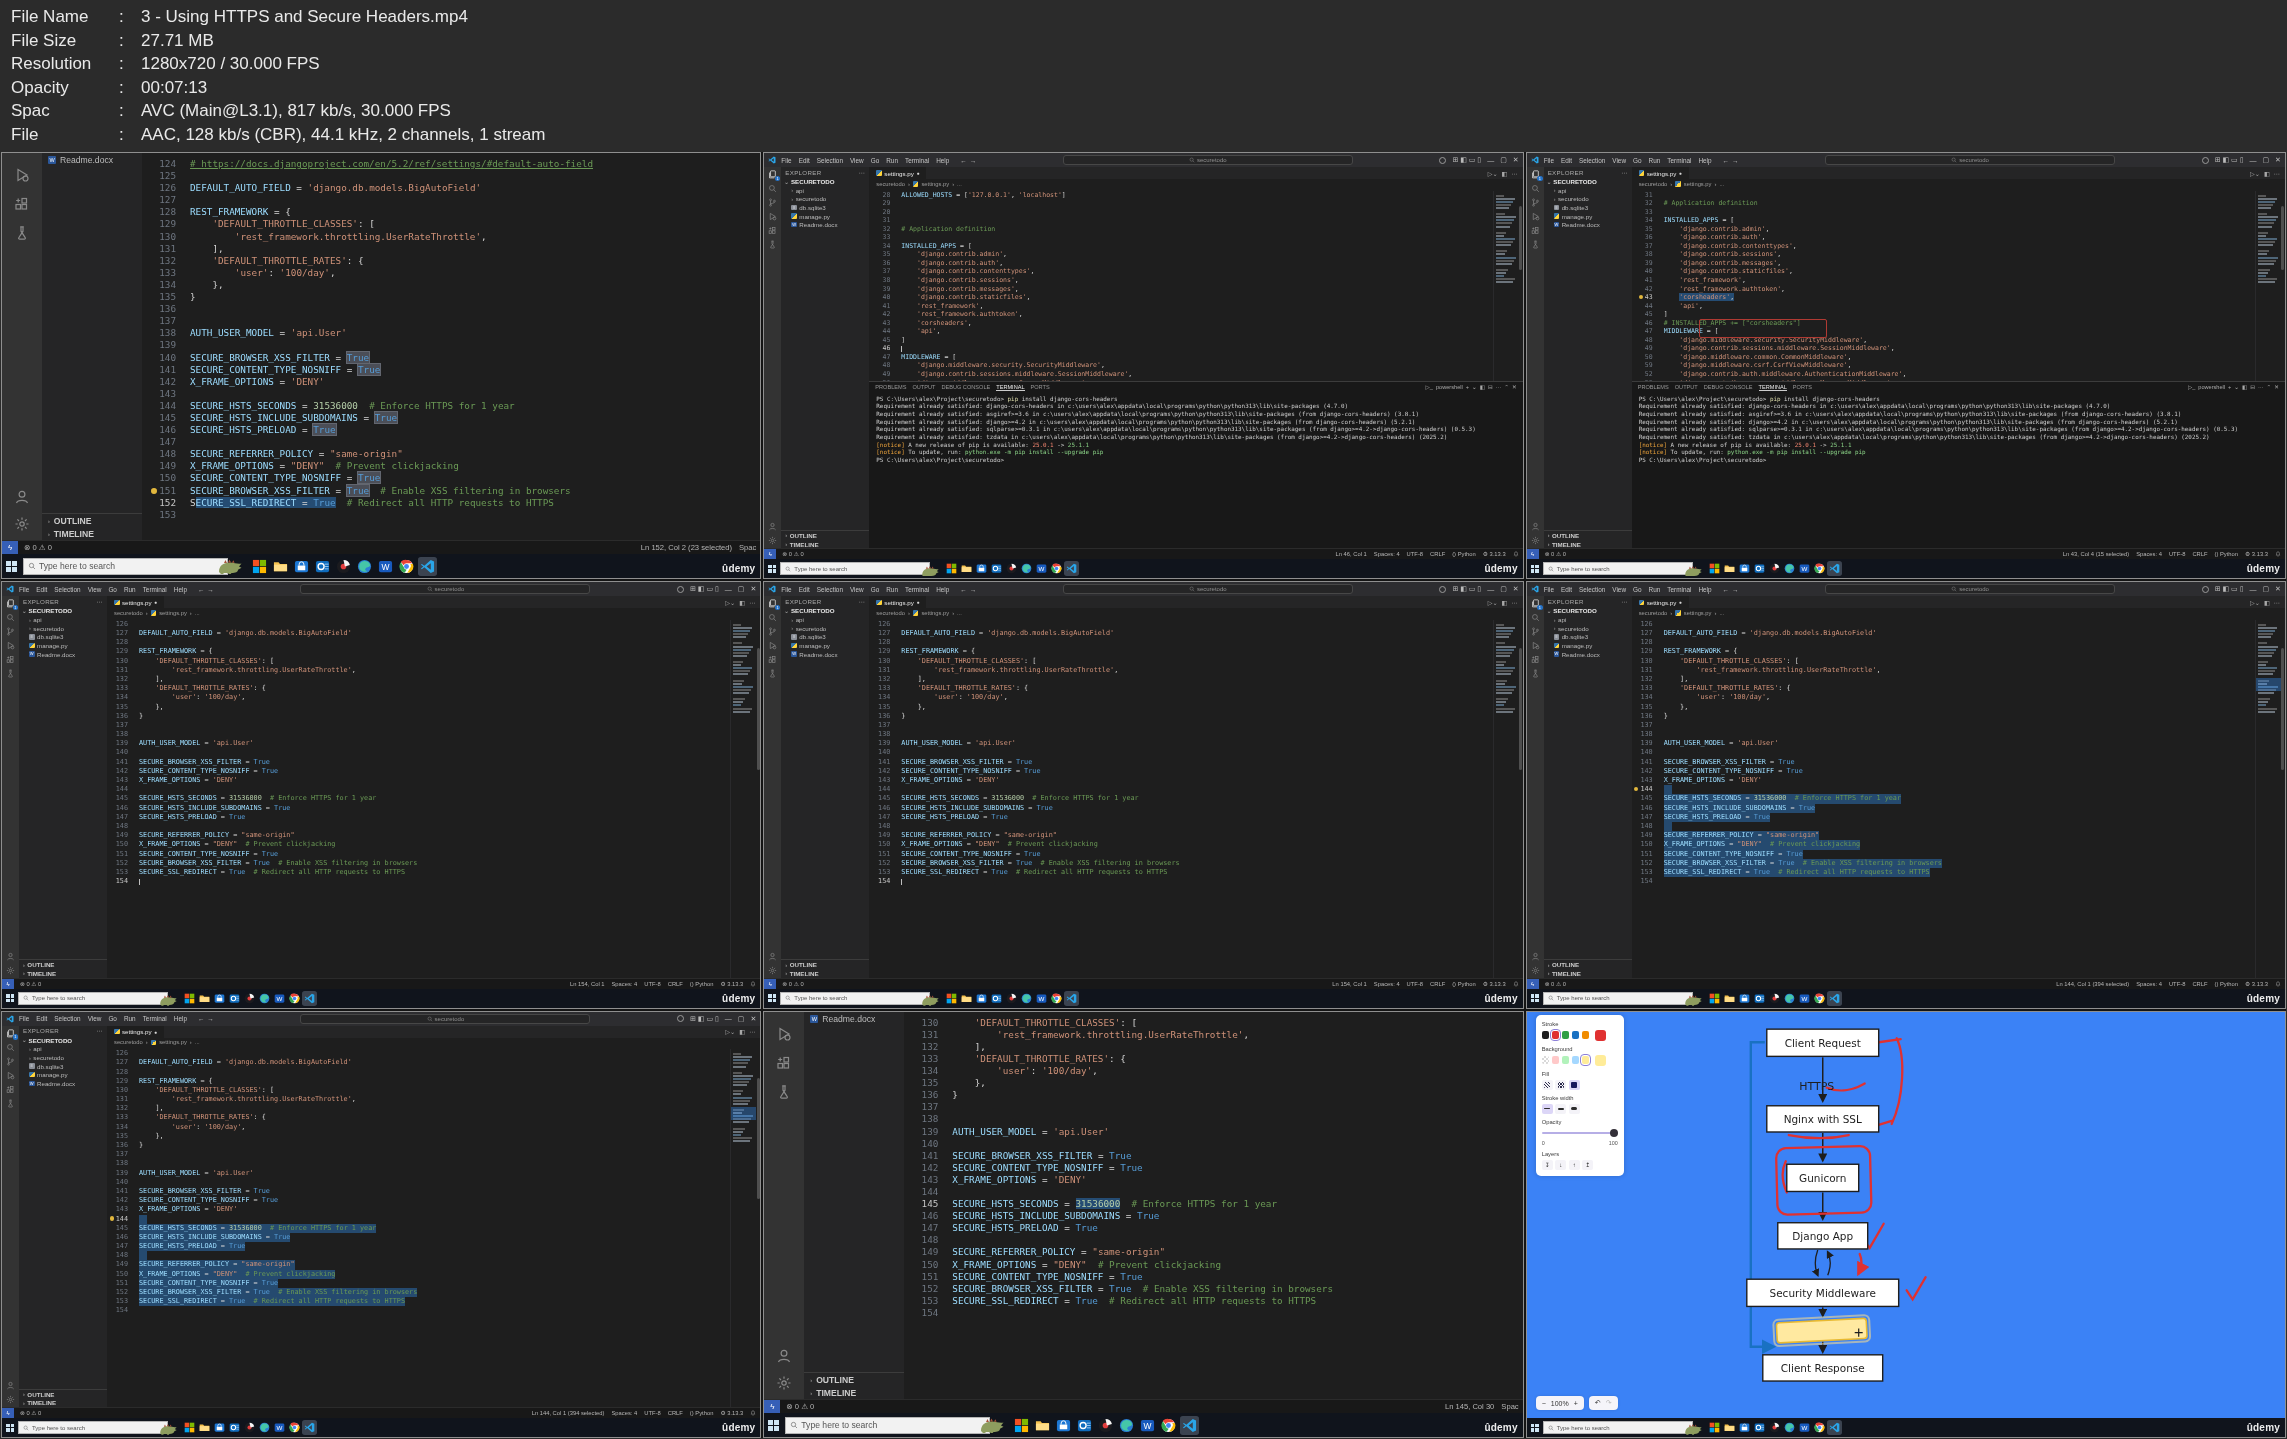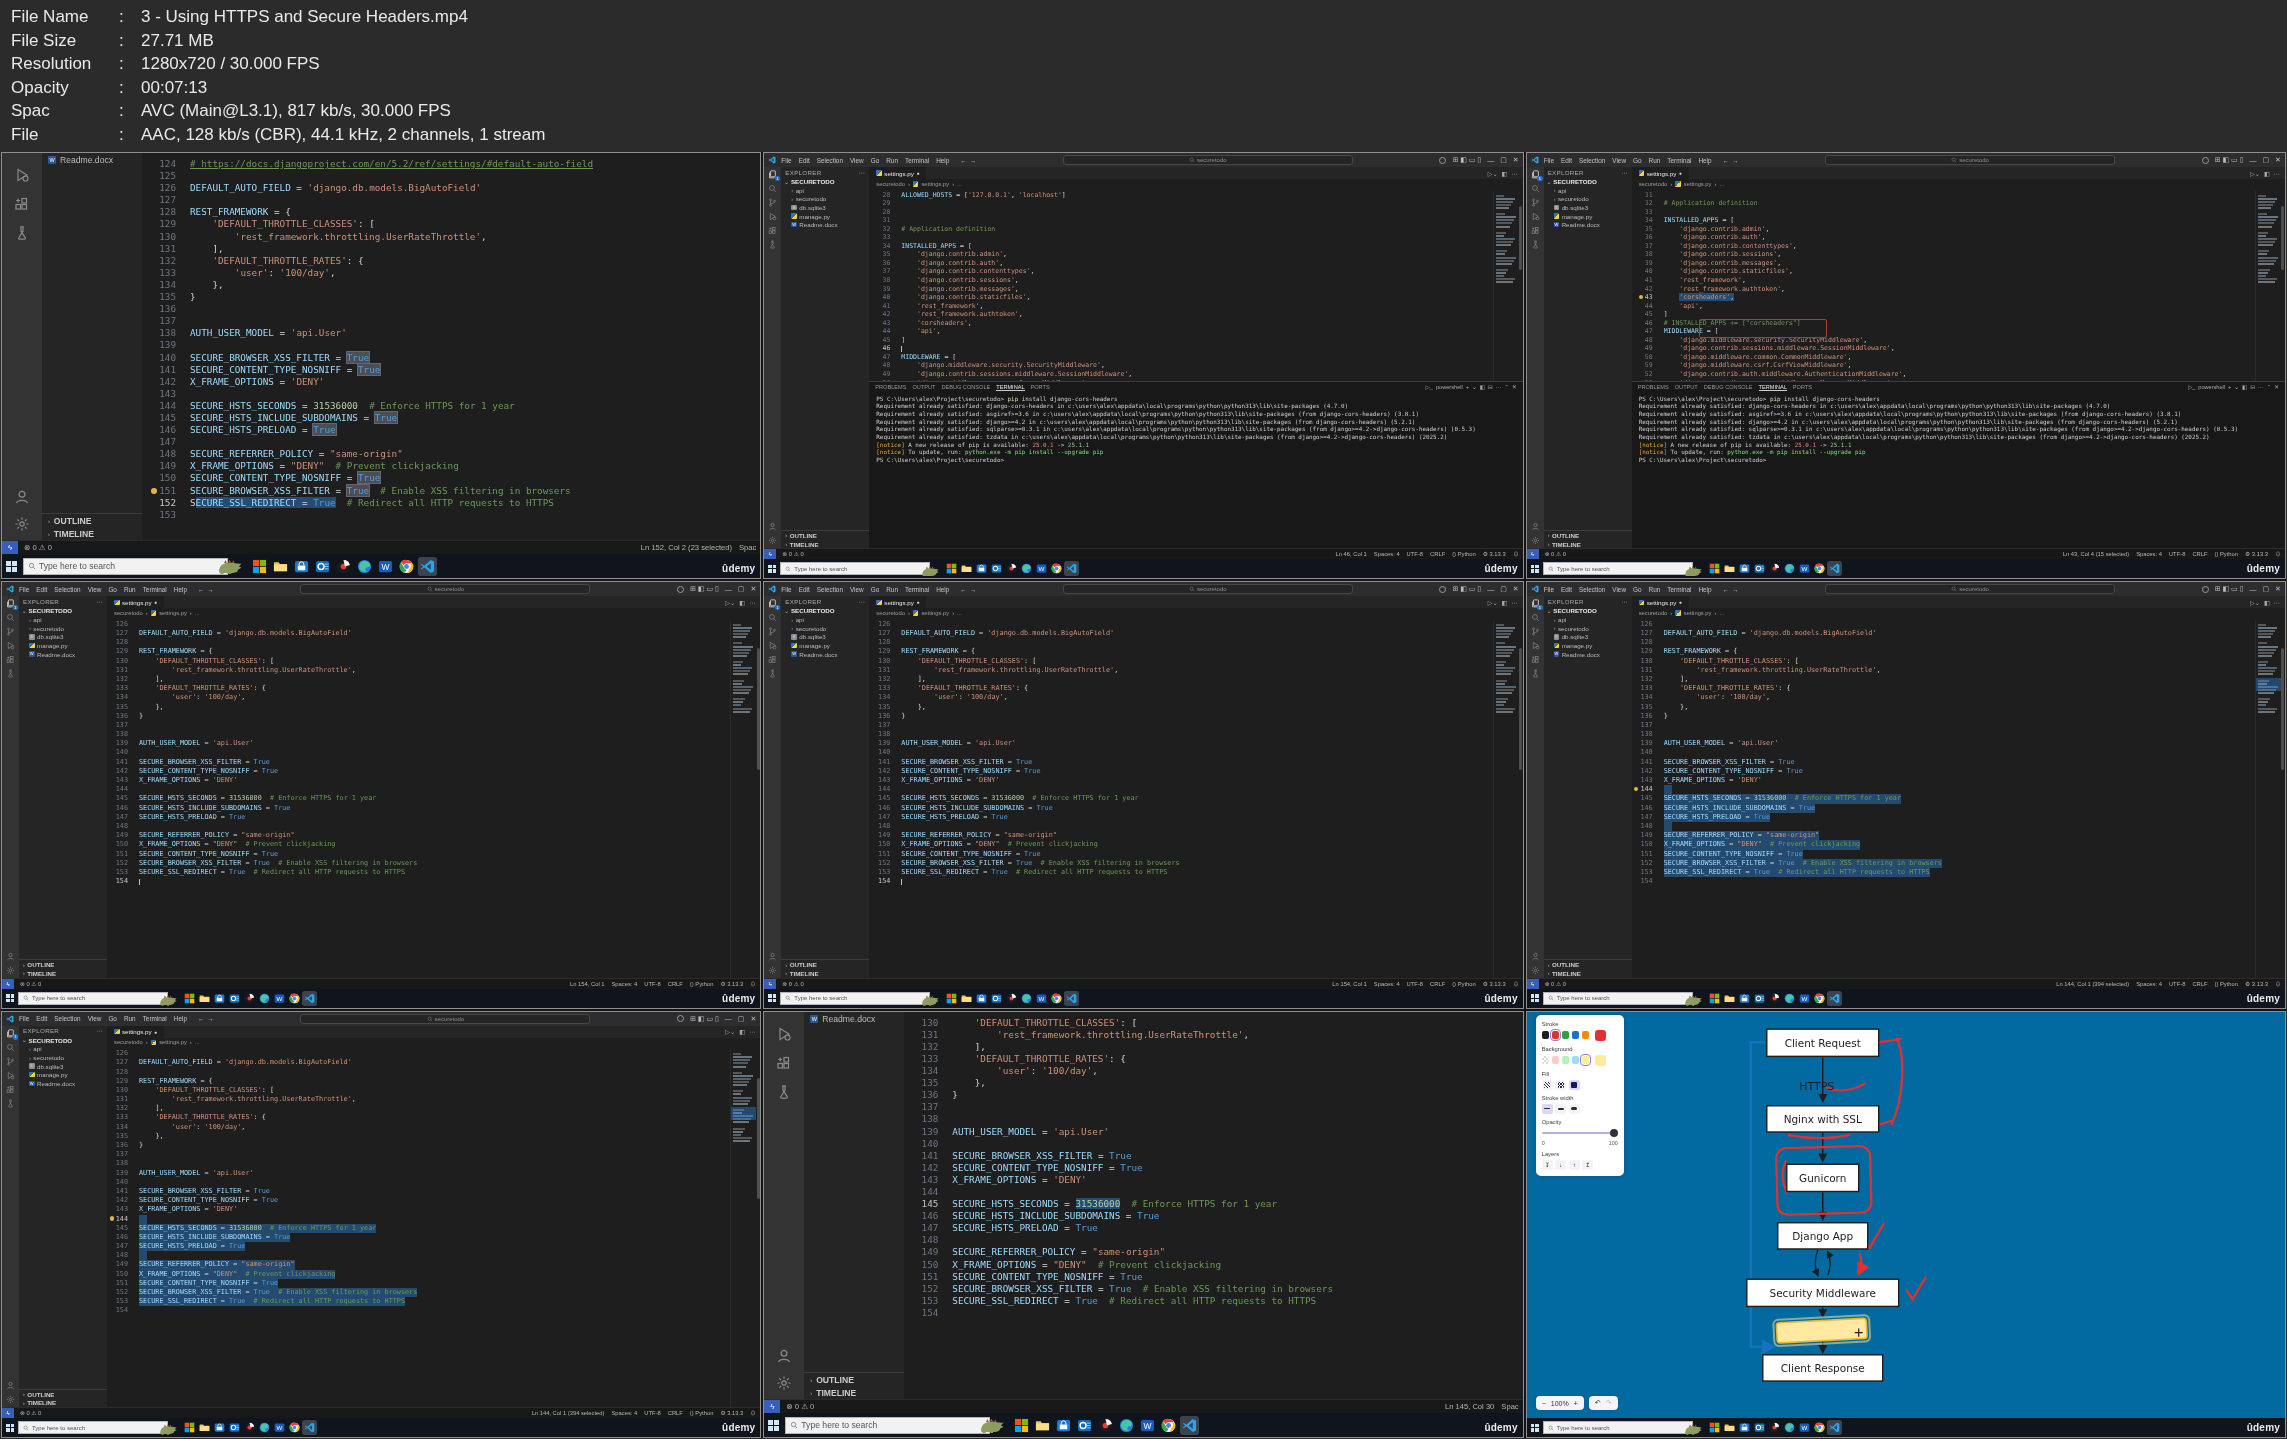--- a/index.html
+++ b/index.html
@@ -127,21 +127,21 @@
   .ticon.on{background:#3b4350;box-shadow:0 0 0 2px #3b4350;border-radius:1px;}
   .task.big{height:24px;gap:6px;}
   .task.big .tsearchbar{width:205px;height:17px;font-size:8.6px;}
   .task.big .tsearchbar svg{width:8px;height:8px;}
   .task.big .winlogo{width:11px;height:11px;}
   .task.big .ticon,.task.big .ticon svg{width:15px;height:15px;}
   .task.big .dino{width:30px;height:17px;margin-left:-18px;}
   .wm{position:absolute;right:5px;bottom:4px;color:rgba(255,255,255,.92);font-size:10px;
       font-weight:bold;z-index:5;letter-spacing:.2px;}
   
-  .drawwrap{flex:1;position:relative;background:#0369a1;min-height:0;}
+  .drawwrap{flex:1;position:relative;background:#3b82f6;min-height:0;}
   .drawsvg{position:absolute;inset:0;width:100%;height:100%;}
   .dpanel{position:absolute;left:9px;top:3px;width:88px;background:#ffffff;border-radius:5px;
           box-shadow:0 0 5px rgba(0,0,0,.18);padding:4px 6px 6px;display:flex;flex-direction:column;
           gap:3px;font-size:5.8px;color:#3d3d3d;}
   .plab{margin-top:2px;}
   .prow{display:flex;gap:2.5px;align-items:center;}
   .sw{width:7.5px;height:7.5px;border-radius:2px;flex:0 0 auto;}
   .sw.cur{width:11px;height:11px;margin-left:3px;border-radius:3px;}
   .sw.sel{outline:1px solid #8d80d8;outline-offset:1px;}
   .sw.transp{background:conic-gradient(#d9d9d9 25%,#fff 0 50%,#d9d9d9 0 75%,#fff 0);background-size:4px 4px;}

